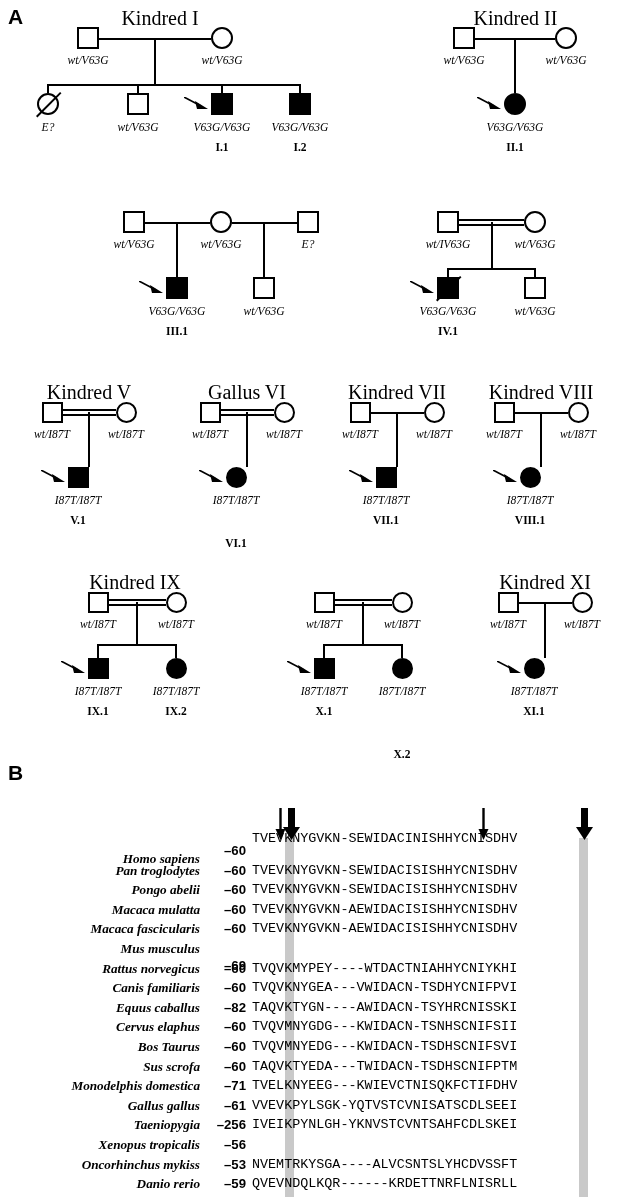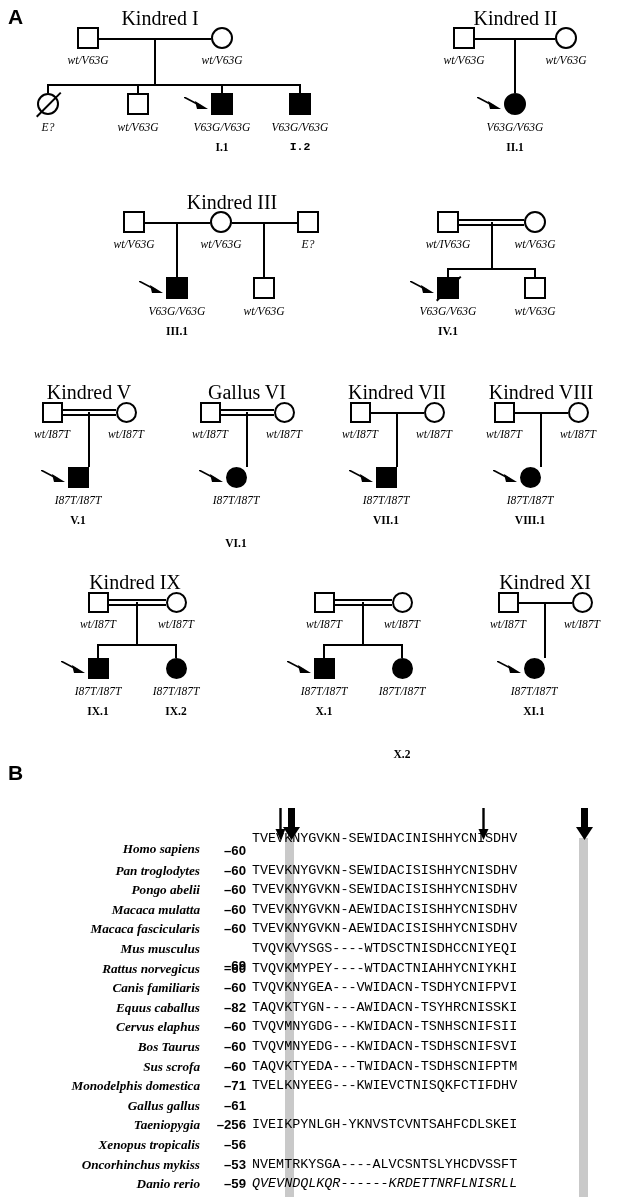--- a/index.html
+++ b/index.html
@@ -83,40 +83,39 @@
       <div class="gt c" style="left: 128px; top: 113px;">wt/V63G</div>
       <div class="sym sq filled" style="left: 201px; top: 85px; width: 22px; height: 22px;"></div>
       <div class="gt c" style="left: 212px; top: 113px;">V63G/V63G</div>
       <div class="idlbl" style="left: 212px; top: 133px;">I.1</div>
       <svg width="26" height="14" viewBox="0 0 26 14" style="position: absolute; left: 174px; top: 89px;">
         <line x1="0" y1="0" x2="17" y2="9" stroke="#000" stroke-width="1.6"></line>
         <polygon points="24,12 11,4 13,12" fill="#000"></polygon>
       </svg>
       <div class="sym sq filled" style="left: 279px; top: 85px; width: 22px; height: 22px;"></div>
       <div class="gt c" style="left: 290px; top: 113px;">V63G/V63G</div>
-      <div class="idlbl" style="left: 290px; top: 133px; font-family: Liberation Mono, monospace;">I.2</div>
+      <div class="idlbl" style="left: 290px; top: 133px;">I.2</div>
     </div>
     <div class="kindred" style="left: 418px; top: 8px; width: 195px; height: 175px;">
       <div class="k-title" style="top: 0px;">Kindred II</div>
       <div class="sym sq" style="left: 35px; top: 19px; width: 22px; height: 22px;"></div>
       <div class="sym ci" style="left: 137px; top: 19px; width: 22px; height: 22px;"></div>
       <div class="ln hline" style="left: 57px; top: 30px; width: 80px;"></div>
       <div class="gt c" style="left: 46px; top: 46px;">wt/V63G</div>
       <div class="gt c" style="left: 148px; top: 46px;">wt/V63G</div>
       <div class="ln vline" style="left: 96px; top: 30px; height: 55px;"></div>
       <div class="sym ci filled" style="left: 86px; top: 85px; width: 22px; height: 22px;"></div>
       <div class="gt c" style="left: 97px; top: 113px;">V63G/V63G</div>
       <div class="idlbl" style="left: 97px; top: 133px;">II.1</div>
       <svg width="26" height="14" viewBox="0 0 26 14" style="position: absolute; left: 59px; top: 89px;">
         <line x1="0" y1="0" x2="17" y2="9" stroke="#000" stroke-width="1.6"></line>
         <polygon points="24,12 11,4 13,12" fill="#000"></polygon>
       </svg>
     </div>
     <div class="kindred" style="left: 96px; top: 192px; width: 272px; height: 175px;">
-      <div class="k-title" style="top: 0px;">Kindred III</div>
       <div class="sym sq" style="left: 27px; top: 19px; width: 22px; height: 22px;"></div>
       <div class="sym ci" style="left: 114px; top: 19px; width: 22px; height: 22px;"></div>
       <div class="ln hline" style="left: 49px; top: 30px; width: 65px;"></div>
       <div class="gt c" style="left: 38px; top: 46px;">wt/V63G</div>
       <div class="gt c" style="left: 125px; top: 46px;">wt/V63G</div>
       <div class="sym sq" style="left: 201px; top: 19px; width: 22px; height: 22px;"></div>
       <div class="ln hline" style="left: 136px; top: 30px; width: 65px;"></div>
       <div class="gt c" style="left: 212px; top: 46px;">E?</div>
       <div class="ln vline" style="left: 80px; top: 30px; height: 55px;"></div>
       <div class="ln vline" style="left: 167px; top: 30px; height: 55px;"></div>
@@ -295,38 +294,37 @@
       <polygon points="0,19 17,19 8.5,32" fill="#000"></polygon>
     </svg>
     <svg width="11" height="32" viewBox="0 0 11 32" style="position: absolute; left: 477.74px; top: 56px;">
       <line x1="5.5" y1="0" x2="5.5" y2="23" stroke="#000" stroke-width="2.4"></line>
       <polygon points="0.5,21 10.5,21 5.5,32" fill="#000"></polygon>
     </svg>
     <svg width="17" height="32" viewBox="0 0 17 32" style="position: absolute; left: 576.26px; top: 56px;">
       <line x1="8.5" y1="0" x2="8.5" y2="21" stroke="#000" stroke-width="7"></line>
       <polygon points="0,19 17,19 8.5,32" fill="#000"></polygon>
     </svg>
-    <div class="sp-name" style="top: 90px; right: 426px;">Homo sapiens</div>
+    <div class="sp-name" style="top: 100px; right: 426px;">Homo sapiens</div>
     <div class="sp-num" style="top: 92px; left: 194px; width: 52px;">–60</div>
     <div class="seq" style="top: 80px; left: 252px;">TVEVKNYGVKN-SEWIDACINISHHYCNISDHV</div>
     <div class="sp-name" style="top: 111.6px; right: 426px;">Pan troglodytes</div>
     <div class="sp-num" style="top: 111.6px; left: 194px; width: 52px;">–60</div>
     <div class="seq" style="top: 111.6px; left: 252px;">TVEVKNYGVKN-SEWIDACISISHHYCNISDHV</div>
     <div class="sp-name" style="top: 131.2px; right: 426px;">Pongo abelii</div>
     <div class="sp-num" style="top: 131.2px; left: 194px; width: 52px;">–60</div>
     <div class="seq" style="top: 131.2px; left: 252px;">TVEVKNYGVKN-SEWIDACISISHHYCNISDHV</div>
     <div class="sp-name" style="top: 150.8px; right: 426px;">Macaca mulatta</div>
     <div class="sp-num" style="top: 150.8px; left: 194px; width: 52px;">–60</div>
     <div class="seq" style="top: 150.8px; left: 252px;">TVEVKNYGVKN-AEWIDACISISHHYCNISDHV</div>
     <div class="sp-name" style="top: 170.4px; right: 426px;">Macaca fascicularis</div>
     <div class="sp-num" style="top: 170.4px; left: 194px; width: 52px;">–60</div>
     <div class="seq" style="top: 170.4px; left: 252px;">TVEVKNYGVKN-AEWIDACISISHHYCNISDHV</div>
     <div class="sp-name" style="top: 190px; right: 426px;">Mus musculus</div>
     <div class="sp-num" style="top: 207px; left: 194px; width: 52px;">–69</div>
-    <div class="seq" style="top: 190px; left: 252px;">TVQVKVYSGS----WTDSCTNISDHCCNIYEQI</div>
     <div class="sp-name" style="top: 209.6px; right: 426px;">Rattus norvegicus</div>
     <div class="sp-num" style="top: 209.6px; left: 194px; width: 52px;">–60</div>
     <div class="seq" style="top: 209.6px; left: 252px;">TVQVKMYPEY----WTDACTNIAHHYCNIYKHI</div>
     <div class="sp-name" style="top: 229.2px; right: 426px;">Canis familiaris</div>
     <div class="sp-num" style="top: 229.2px; left: 194px; width: 52px;">–60</div>
     <div class="seq" style="top: 229.2px; left: 252px;">TVQVKNYGEA---VWIDACN-TSDHYCNIFPVI</div>
     <div class="sp-name" style="top: 248.8px; right: 426px;">Equus caballus</div>
     <div class="sp-num" style="top: 248.8px; left: 194px; width: 52px;">–82</div>
     <div class="seq" style="top: 248.8px; left: 252px;">TAQVKTYGN----AWIDACN-TSYHRCNISSKI</div>
     <div class="sp-name" style="top: 268.4px; right: 426px;">Cervus elaphus</div>
@@ -336,24 +334,25 @@
     <div class="sp-num" style="top: 288px; left: 194px; width: 52px;">–60</div>
     <div class="seq" style="top: 288px; left: 252px;">TVQVMNYEDG---KWIDACN-TSDHSCNIFSVI</div>
     <div class="sp-name" style="top: 307.6px; right: 426px;">Sus scrofa</div>
     <div class="sp-num" style="top: 307.6px; left: 194px; width: 52px;">–60</div>
     <div class="seq" style="top: 307.6px; left: 252px;">TAQVKTYEDA---TWIDACN-TSDHSCNIFPTM</div>
     <div class="sp-name" style="top: 327.2px; right: 426px;">Monodelphis domestica</div>
     <div class="sp-num" style="top: 327.2px; left: 194px; width: 52px;">–71</div>
     <div class="seq" style="top: 327.2px; left: 252px;">TVELKNYEEG---KWIEVCTNISQKFCTIFDHV</div>
     <div class="sp-name" style="top: 346.8px; right: 426px;">Gallus gallus</div>
     <div class="sp-num" style="top: 346.8px; left: 194px; width: 52px;">–61</div>
+    <div class="seq" style="top: 346.8px; left: 252px;">VVEVKPYLSGK-YQTVSTCVNISATSCDLSEEI</div>
     <div class="sp-name" style="top: 366.4px; right: 426px;">Taeniopygia</div>
     <div class="sp-num" style="top: 366.4px; left: 194px; width: 52px;">–256</div>
     <div class="seq" style="top: 366.4px; left: 252px;">IVEIKPYNLGH-YKNVSTCVNTSAHFCDLSKEI</div>
     <div class="sp-name" style="top: 386px; right: 426px;">Xenopus tropicalis</div>
     <div class="sp-num" style="top: 386px; left: 194px; width: 52px;">–56</div>
     <div class="sp-name" style="top: 405.6px; right: 426px;">Oncorhinchus mykiss</div>
     <div class="sp-num" style="top: 405.6px; left: 194px; width: 52px;">–53</div>
     <div class="seq" style="top: 405.6px; left: 252px;">NVEMTRKYSGA----ALVCSNTSLYHCDVSSFT</div>
     <div class="sp-name" style="top: 425.2px; right: 426px;">Danio rerio</div>
     <div class="sp-num" style="top: 425.2px; left: 194px; width: 52px;">–59</div>
-    <div class="seq" style="top: 425.2px; left: 252px; font-style: italic;">QVEVNDQLKQR------KRDETTNRFLNISRLL</div>
+    <div class="seq" style="top: 425.2px; left: 252px;">QVEVNDQLKQR------KRDETTNRFLNISRLL</div>
   </div>
 
 </body></html>

